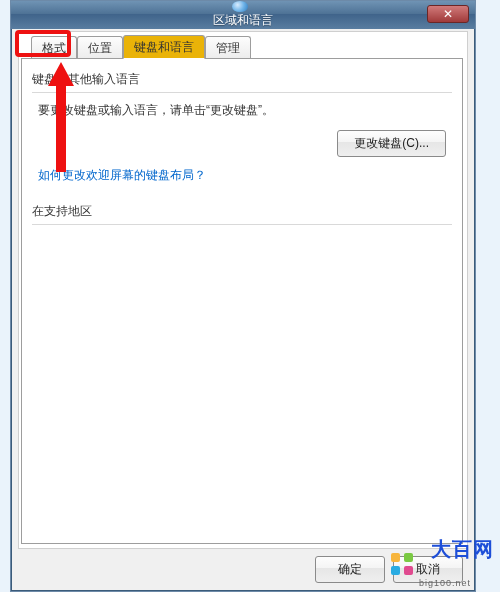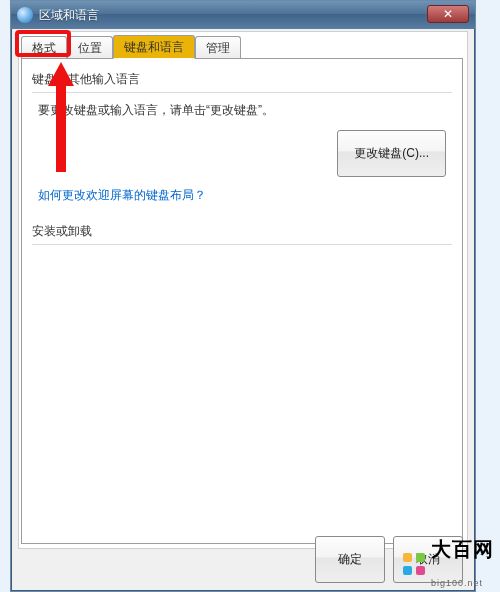--- a/index.html
+++ b/index.html
@@ -22,20 +22,21 @@
     border: 1px solid #6d8aa8;
     box-shadow: 0 0 0 1px #3b5b7a inset;
   }
   .titlebar {
     height: 28px;
     background: linear-gradient(to bottom, #6f93b4 0%, #4f7396 45%, #3f638a 46%, #597da0 100%);
     display: flex;
     align-items: center;
     padding: 0 6px;
     position: relative;
+    flex-direction: column;
   }
   .titlebar .tb-icon {
     width: 16px; height: 16px;
     border-radius: 50%;
     background: radial-gradient(circle at 35% 35%, #d8ecff 0%, #6eb3e8 50%, #2c79bd 100%);
     margin-right: 6px;
   }
   .titlebar .tb-title {
     color: #fff;
     text-shadow: 0 1px 1px rgba(0,0,0,.4);
@@ -65,21 +66,21 @@
     top: 30px;
     bottom: 42px;
     background: #ffffff;
     border: 1px solid #cfcfcf;
     padding-top: 4px;
   }
   .tabstrip {
     display: flex;
     align-items: flex-end;
     height: 22px;
-    margin-left: 2px;
+    margin-left: 12px;
     position: relative;
   }
   .tab {
     border: 1px solid #9d9d9d;
     border-bottom: none;
     background: linear-gradient(to bottom, #fdfdfd, #ececec);
     padding: 3px 10px 2px 10px;
     margin-right: 0px;
     font-size: 12px;
     color: #333;
@@ -117,21 +118,21 @@
     font-size: 12px;
     color: #333;
     margin: 2px 6px 10px 6px;
     line-height: 1.6;
   }
   .btn {
     display: inline-block;
     border: 1px solid #8a8a8a;
     border-radius: 3px;
     background: linear-gradient(to bottom, #fdfdfd 0%, #f4f4f4 45%, #e6e6e6 46%, #efefef 100%);
-    padding: 14px 16px;
+    padding: 4px 16px;
     font-size: 12px;
     color: #222;
     cursor: default;
     min-width: 70px;
     text-align: center;
   }
   .btn-row-right {
     text-align: right;
     margin: 4px 6px 10px 0;
   }
@@ -201,21 +202,21 @@
   .wm-logo span {
     position: absolute;
     width: 9px; height: 9px;
     border-radius: 2px;
   }
   .wm-logo .q1 { left:0; top:0; background:#f7b53c; }
   .wm-logo .q2 { right:0; top:0; background:#7ac943; }
   .wm-logo .q3 { left:0; bottom:0; background:#29abe2; }
   .wm-logo .q4 { right:0; bottom:0; background:#e04a8f; }
   .wm-text { display:flex; flex-direction:column; line-height:1; }
-  .wm-text .big { font-size: 20px; font-weight: 700; color:#000000; letter-spacing:1px;}
+  .wm-text .big { font-size: 20px; font-weight: 700; color:#1d4ed8; letter-spacing:1px;margin-left:12px;}
   .wm-text .small { font-size: 9px; color:#666; letter-spacing:1px;margin-top:20px;}
 </style>
 </head>
 <body>
 
 <div class="dialog">
 
   <div class="titlebar">
     <div class="tb-icon"></div>
     <div class="tb-title">区域和语言</div>
@@ -238,21 +239,21 @@
       <div class="group-title">键盘和其他输入语言</div>
       <hr class="group-hr">
       <div class="body-text">要更改键盘或输入语言，请单击“更改键盘”。</div>
       <div class="btn-row-right">
         <span class="btn">更改键盘(C)...</span>
       </div>
       <div style="margin:4px 0 19px 0;">
         <span class="link">如何更改欢迎屏幕的键盘布局？</span>
       </div>
 
-      <div class="group-title">安装或卸载</div>
+      <div class="group-title">在支持地区</div>
       <hr class="group-hr">
 
     </div>
   </div>
 
   <div class="dialog-buttons">
     <span class="btn">确定</span>
     <span class="btn">取消</span>
   </div>
 </div>

